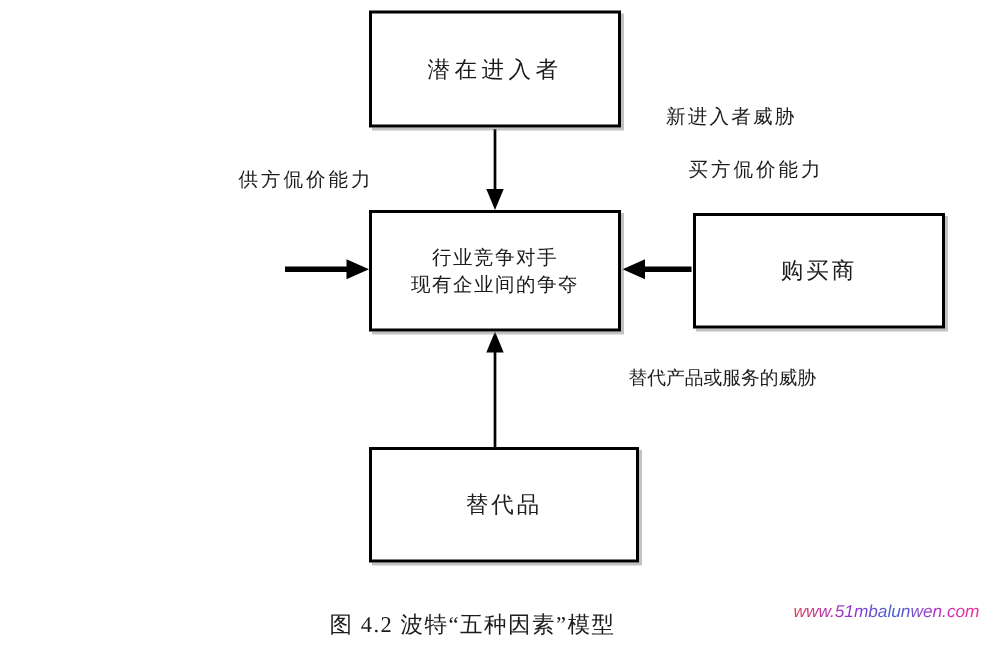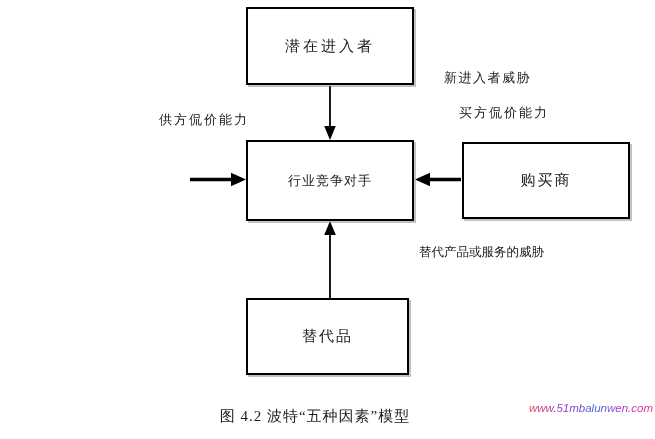--- a/index.html
+++ b/index.html
@@ -33,21 +33,21 @@
   }
   .box .box-label {
     font-size: 15px;
     letter-spacing: 3px;
     white-space: nowrap;
   }
   .box-top    { left: 246px; top: 7px;   width: 168px; height: 78px; }
   .box-center { left: 246px; top: 140px; width: 168px; height: 81px; }
   .box-left   { left: 20px;  top: 142px; width: 169px; height: 77px; }
   .box-right  { left: 462px; top: 142px; width: 168px; height: 77px; }
-  .box-bottom { left: 246px; top: 298px; width: 163px; height: 77px; }
+  .box-bottom { left: 246px; top: 298px; width: 180px; height: 77px; }
   .box-center .box-line {
     font-size: 13px;
     letter-spacing: 1px;
     white-space: nowrap;
   }
   .box-left .box-label, .box-right .box-label, .box-bottom .box-label {
     letter-spacing: 2px;
   }
   .edge-label {
     position: absolute;
@@ -114,20 +114,21 @@
       <polygon points="415,179.5 430,172.8 430,186.2" fill="#000000"></polygon>
     </g>
   </svg>
 
   <div class="box box-top">
     <span class="box-label">潜在进入者</span>
   </div>
 
   <div class="box box-center">
     <span class="box-line">行业竞争对手</span>
+    <span class="box-line">现有企业间的争夺</span>
   </div>
 
 
   <div class="box box-right">
     <span class="box-label">购买商</span>
   </div>
 
   <div class="box box-bottom">
     <span class="box-label">替代品</span>
   </div>

